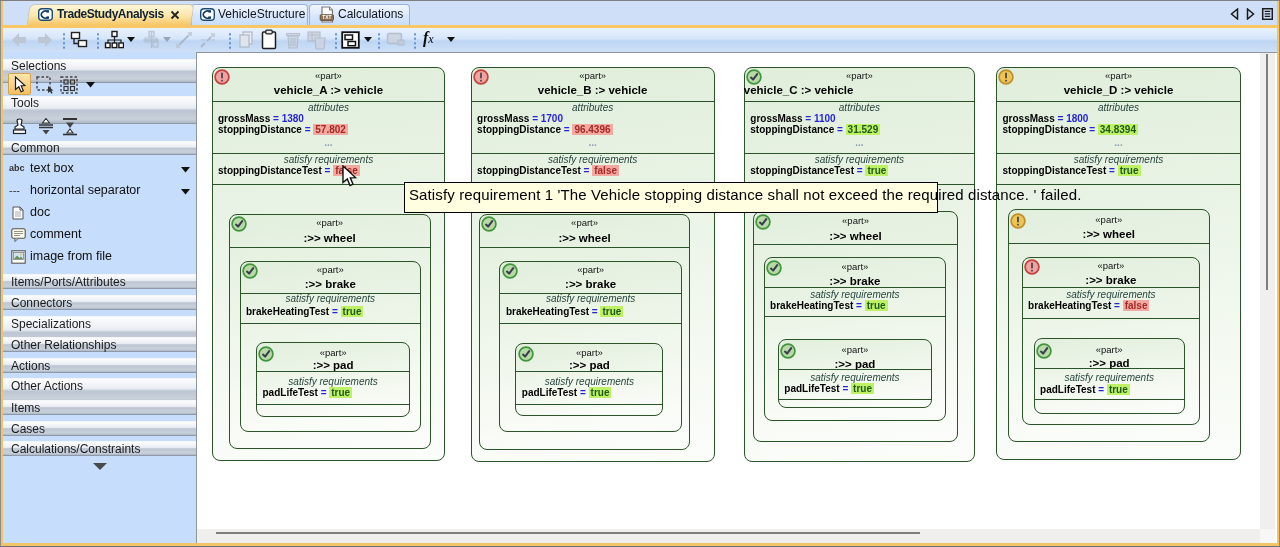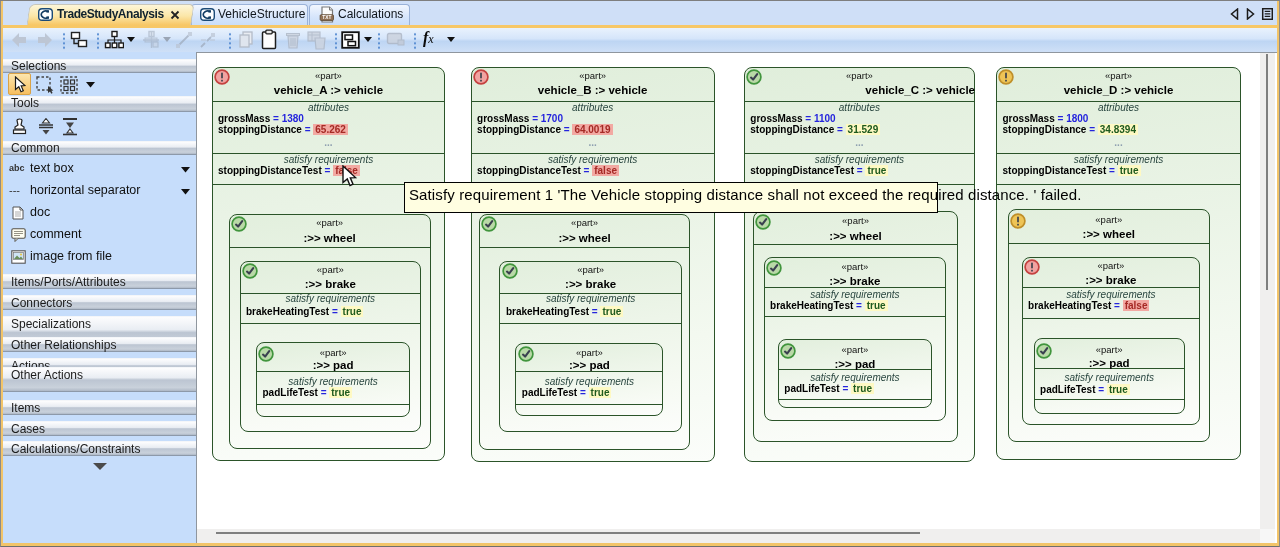--- a/index.html
+++ b/index.html
@@ -4,21 +4,21 @@
 html,body { width:1280px; height:547px; }
 body { position:relative; font-family:"Liberation Sans",sans-serif; background:#ffffff; overflow:hidden; }
 .abs { position:absolute; }
 .txt { position:absolute; white-space:nowrap; }
 .hdr { position:absolute; left:3px; width:193px; background:linear-gradient(#fdfdfe 0%,#e9edf3 42%,#bcc5d2 52%,#c9d1db 85%,#aeb8c6 100%); border-bottom:1px solid #8d99a9; border-top:1px solid #f4f6f9; color:#1b1b1b; font-size:12px; padding-left:8px; }
 .gbox { position:absolute; border:1.3px solid #2b5429; border-radius:8px; }
 .lab { color:#27443e; font-style:italic; font-size:10px; }
 .attr { font-size:10px; color:#000;font-weight:bold; }
 .blue { color:#2424dd; }
 .vred { color:#a52a25; background:#f2a9a2; padding:0 2px; }
-.vgrn { color:#1e5a1e; background:#fef9c3; padding:0 2px; }
+.vgrn { color:#1e5a1e; background:#bef264; padding:0 2px; }
 .part { font-size:9.5px; color:#111; }
 .ttl { font-size:11.5px; font-weight:bold; color:#000; }
 .sep { position:absolute; top:32px; width:4px; height:18px;
   background-image:radial-gradient(circle at 50% 50%, #4e86cf 0.9px, rgba(0,0,0,0) 1.15px);
   background-size:4px 4.5px; }
 </style></head><body>
 <div class="abs" style="left:0;top:0;width:1280px;height:1px;background:#7e7e7e"></div>
 <div class="abs" style="left:0;top:1px;width:1280px;height:546px;border-left:1px solid #8b8b8b;border-right:1px solid #8b8b8b;border-bottom:1px solid #6e6e6e"></div>
 <div class="abs" style="left:1px;top:1px;width:2px;height:545px;background:#f2c469"></div>
 <div class="abs" style="left:1277px;top:1px;width:2px;height:545px;background:#f2c469"></div>
@@ -132,29 +132,29 @@
 <svg class="abs" style="left:386px;top:32px" width="20" height="16" viewBox="0 0 20 16" opacity="0.85">
     <rect x="1.5" y="1.5" width="14" height="10" rx="1.5" fill="#ccd3de" stroke="#aeb7c5" stroke-width="1.4"></rect>
     <rect x="12" y="8" width="6" height="5" fill="#c2cad7" stroke="#aeb7c5" stroke-width="1"></rect>
   </svg>
 <div class="sep" style="left:413px"></div>
 <div class="txt" style="left:423px;top:29px;font-size:16px;font-style:italic;font-family:'Liberation Serif',serif;color:#0a0a0a"><b>f</b><span style="font-size:12px">x</span></div>
 <svg class="abs" style="left:447px;top:37px" width="8" height="5" viewBox="0 0 8 5">
     <path d="M0 0 H8 L4 5 Z" fill="#111"></path>
   </svg>
 <div class="abs" style="left:3px;top:52px;width:193px;height:491px;background:#c6ddfb"></div>
-<div class="hdr" style="top:59px;height:14px;line-height:13px">Selections</div>
-<div class="hdr" style="top:96px;height:16px;line-height:13px">Tools</div>
+<div class="hdr" style="top:59px;height:24px;line-height:13px">Selections</div>
+<div class="hdr" style="top:96px;height:28px;line-height:13px">Tools</div>
 <div class="hdr" style="top:141px;height:14px;line-height:13px">Common</div>
 <div class="hdr" style="top:274.2px;height:15px;line-height:14px">Items/Ports/Attributes</div>
 <div class="hdr" style="top:295.1px;height:15px;line-height:14px">Connectors</div>
 <div class="hdr" style="top:316.0px;height:32px;line-height:14px">Specializations</div>
 <div class="hdr" style="top:336.9px;height:15px;line-height:14px">Other Relationships</div>
 <div class="hdr" style="top:357.8px;height:15px;line-height:14px">Actions</div>
-<div class="hdr" style="top:367px;height:25px;line-height:14px">Other Actions</div>
+<div class="hdr" style="top:378px;height:25px;line-height:14px">Other Actions</div>
 <div class="hdr" style="top:399.6px;height:15px;line-height:14px">Items</div>
 <div class="hdr" style="top:420.5px;height:15px;line-height:14px">Cases</div>
 <div class="hdr" style="top:441.4px;height:15px;line-height:14px">Calculations/Constraints</div>
 <svg class="abs" style="left:92px;top:462px" width="16" height="9" viewBox="0 0 16 9">
     <path d="M1 1 H15 L8 8 Z" fill="#4a4a4a"></path>
   </svg>
 <div class="abs" style="left:8px;top:73px;width:23px;height:22px;background:linear-gradient(#fce6ae,#f6bf61);border:1px solid #d9a247;border-radius:2px"></div>
 <svg class="abs" style="left:14px;top:76px" width="12" height="17" viewBox="0 0 12 17">
     <path d="M1.5 1 L1.5 13.5 L4.8 10.8 L7 15.8 L9.3 14.7 L7.2 9.9 L11 9.6 Z" fill="#fff" stroke="#1a1a1a" stroke-width="1.2"></path>
   </svg>
@@ -223,21 +223,21 @@
 <div class="abs" style="left:216px;top:532px;width:704px;height:2px;background:#7f7f7f"></div>
 <div class="abs" style="left:1260px;top:529px;width:15px;height:14px;background:#f7f7f7"></div>
 <div class="gbox" style="left:211.5px;top:67px;width:233.9px;height:394px;background:linear-gradient(172deg,#e0eedb 0%,#e9f3e5 35%,#f3f9f0 70%,#fbfdfa 100%)"></div>
 <div class="abs gdivl" style="left:211.5px;top:100.5px;width:233.9px;height:1px;background:#2a5329"></div>
 <div class="abs gdivl" style="left:211.5px;top:153.2px;width:233.9px;height:1px;background:#2a5329"></div>
 <div class="abs gdivl" style="left:211.5px;top:184.4px;width:233.9px;height:1px;background:#2a5329"></div>
 <div class="txt part" style="left:211.5px;top:70.3px;width:233.9px;text-align:center">«part»</div>
 <div class="txt ttl" style="left:211.5px;top:84.4px;width:233.9px;text-align:center">vehicle_A :&gt; vehicle</div>
 <div class="txt lab" style="left:211.5px;top:101.5px;width:233.9px;text-align:center">attributes</div>
 <div class="txt attr" style="left:218.0px;top:113.2px">grossMass <span class="blue">= 1380</span></div>
-<div class="txt attr" style="left:218.0px;top:124.2px">stoppingDistance <span class="blue">= </span><span class="vred">65.262</span></div>
+<div class="txt attr" style="left:218.0px;top:124.2px">stoppingDistance <span class="blue">= </span><span class="vred">57.802</span></div>
 <div class="txt attr" style="left:211.5px;top:136.7px;width:233.9px;text-align:center"><span style="color:#8fa0b0">...</span></div>
 <div class="txt lab" style="left:211.5px;top:153.5px;width:233.9px;text-align:center">satisfy requirements</div>
 <div class="txt attr" style="left:218.0px;top:164.5px">stoppingDistanceTest <span class="blue">= </span><span class="vred">false</span></div>
 <svg class="abs" style="left:213.7px;top:69.4px" width="16" height="16" viewBox="0 0 16 16">
     <circle cx="8" cy="8" r="6.9" fill="#f1a3a1" stroke="#c4413f" stroke-width="1.7"></circle>
     <rect x="7.15" y="3.7" width="1.7" height="5.6" fill="#3d424c"></rect>
     <rect x="7.15" y="10.8" width="1.7" height="1.7" fill="#3d424c"></rect>
   </svg>
 <div class="gbox" style="left:228.5px;top:214px;width:202.2px;height:235.3px;background:linear-gradient(172deg,#e2efdd 0%,#edf5e9 40%,#f6faf3 75%,#fcfdfb 100%)"></div>
 <div class="abs gdivl" style="left:228.5px;top:246.7px;width:202.2px;height:1px;background:#2a5329"></div>
@@ -270,21 +270,21 @@
     <path d="M5 8.6 L7.1 10.6 L11.2 5.2" fill="none" stroke="#3b4050" stroke-width="2.1" stroke-linecap="round" stroke-linejoin="round"></path>
   </svg>
 <div class="gbox" style="left:470.6px;top:67px;width:244.1px;height:395px;background:linear-gradient(172deg,#e0eedb 0%,#e9f3e5 35%,#f3f9f0 70%,#fbfdfa 100%)"></div>
 <div class="abs gdivl" style="left:470.6px;top:100.5px;width:244.1px;height:1px;background:#2a5329"></div>
 <div class="abs gdivl" style="left:470.6px;top:153.2px;width:244.1px;height:1px;background:#2a5329"></div>
 <div class="abs gdivl" style="left:470.6px;top:184.4px;width:244.1px;height:1px;background:#2a5329"></div>
 <div class="txt part" style="left:470.6px;top:70.3px;width:244.1px;text-align:center">«part»</div>
 <div class="txt ttl" style="left:470.6px;top:84.4px;width:244.1px;text-align:center">vehicle_B :&gt; vehicle</div>
 <div class="txt lab" style="left:470.6px;top:101.5px;width:244.1px;text-align:center">attributes</div>
 <div class="txt attr" style="left:477.1px;top:113.2px">grossMass <span class="blue">= 1700</span></div>
-<div class="txt attr" style="left:477.1px;top:124.2px">stoppingDistance <span class="blue">= </span><span class="vred">64.0019</span></div>
+<div class="txt attr" style="left:477.1px;top:124.2px">stoppingDistance <span class="blue">= </span><span class="vred">96.4396</span></div>
 <div class="txt attr" style="left:470.6px;top:136.7px;width:244.1px;text-align:center"><span style="color:#8fa0b0">...</span></div>
 <div class="txt lab" style="left:470.6px;top:153.5px;width:244.1px;text-align:center">satisfy requirements</div>
 <div class="txt attr" style="left:477.1px;top:164.5px">stoppingDistanceTest <span class="blue">= </span><span class="vred">false</span></div>
 <svg class="abs" style="left:472.8px;top:69.4px" width="16" height="16" viewBox="0 0 16 16">
     <circle cx="8" cy="8" r="6.9" fill="#f1a3a1" stroke="#c4413f" stroke-width="1.7"></circle>
     <rect x="7.15" y="3.7" width="1.7" height="5.6" fill="#3d424c"></rect>
     <rect x="7.15" y="10.8" width="1.7" height="1.7" fill="#3d424c"></rect>
   </svg>
 <div class="gbox" style="left:478.7px;top:214px;width:211.8px;height:235.5px;background:linear-gradient(172deg,#e2efdd 0%,#edf5e9 40%,#f6faf3 75%,#fcfdfb 100%)"></div>
 <div class="abs gdivl" style="left:478.7px;top:246.7px;width:211.8px;height:1px;background:#2a5329"></div>
@@ -314,21 +314,21 @@
 <div class="txt attr" style="left:521.8px;top:386.8px">padLifeTest <span class="blue">= </span><span class="vgrn">true</span></div>
 <svg class="abs" style="left:517.5px;top:345.9px" width="16" height="16" viewBox="0 0 16 16">
     <circle cx="8" cy="8" r="6.9" fill="#b9d9a7" stroke="#41953d" stroke-width="1.7"></circle>
     <path d="M5 8.6 L7.1 10.6 L11.2 5.2" fill="none" stroke="#3b4050" stroke-width="2.1" stroke-linecap="round" stroke-linejoin="round"></path>
   </svg>
 <div class="gbox" style="left:743.8px;top:67px;width:231.2px;height:395.3px;background:linear-gradient(172deg,#e0eedb 0%,#e9f3e5 35%,#f3f9f0 70%,#fbfdfa 100%)"></div>
 <div class="abs gdivl" style="left:743.8px;top:100.5px;width:231.2px;height:1px;background:#2a5329"></div>
 <div class="abs gdivl" style="left:743.8px;top:153.2px;width:231.2px;height:1px;background:#2a5329"></div>
 <div class="abs gdivl" style="left:743.8px;top:184.4px;width:231.2px;height:1px;background:#2a5329"></div>
 <div class="txt part" style="left:743.8px;top:70.3px;width:231.2px;text-align:center">«part»</div>
-<div class="txt ttl" style="left:743.8px;top:84.4px;width:231.2px;text-align:right">vehicle_C :&gt; vehicle</div>
+<div class="txt ttl" style="left:743.8px;top:84.4px;width:231.2px;text-align:left">vehicle_C :&gt; vehicle</div>
 <div class="txt lab" style="left:743.8px;top:101.5px;width:231.2px;text-align:center">attributes</div>
 <div class="txt attr" style="left:750.3px;top:113.2px">grossMass <span class="blue">= 1100</span></div>
 <div class="txt attr" style="left:750.3px;top:124.2px">stoppingDistance <span class="blue">= </span><span class="vgrn">31.529</span></div>
 <div class="txt attr" style="left:743.8px;top:136.7px;width:231.2px;text-align:center"><span style="color:#8fa0b0">...</span></div>
 <div class="txt lab" style="left:743.8px;top:153.5px;width:231.2px;text-align:center">satisfy requirements</div>
 <div class="txt attr" style="left:750.3px;top:164.5px">stoppingDistanceTest <span class="blue">= </span><span class="vgrn">true</span></div>
 <svg class="abs" style="left:746.0px;top:69.4px" width="16" height="16" viewBox="0 0 16 16">
     <circle cx="8" cy="8" r="6.9" fill="#b9d9a7" stroke="#41953d" stroke-width="1.7"></circle>
     <path d="M5 8.6 L7.1 10.6 L11.2 5.2" fill="none" stroke="#3b4050" stroke-width="2.1" stroke-linecap="round" stroke-linejoin="round"></path>
   </svg>

